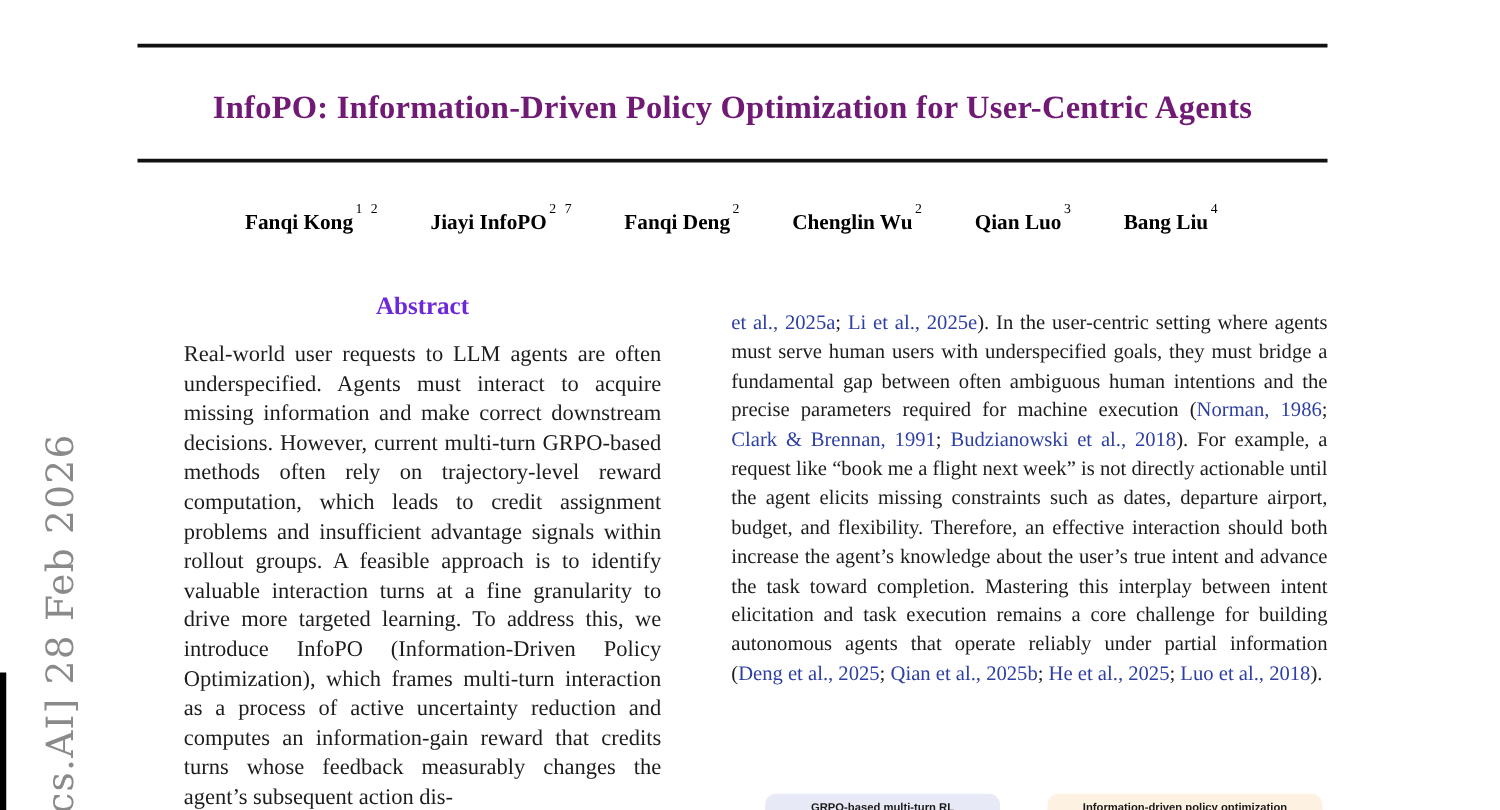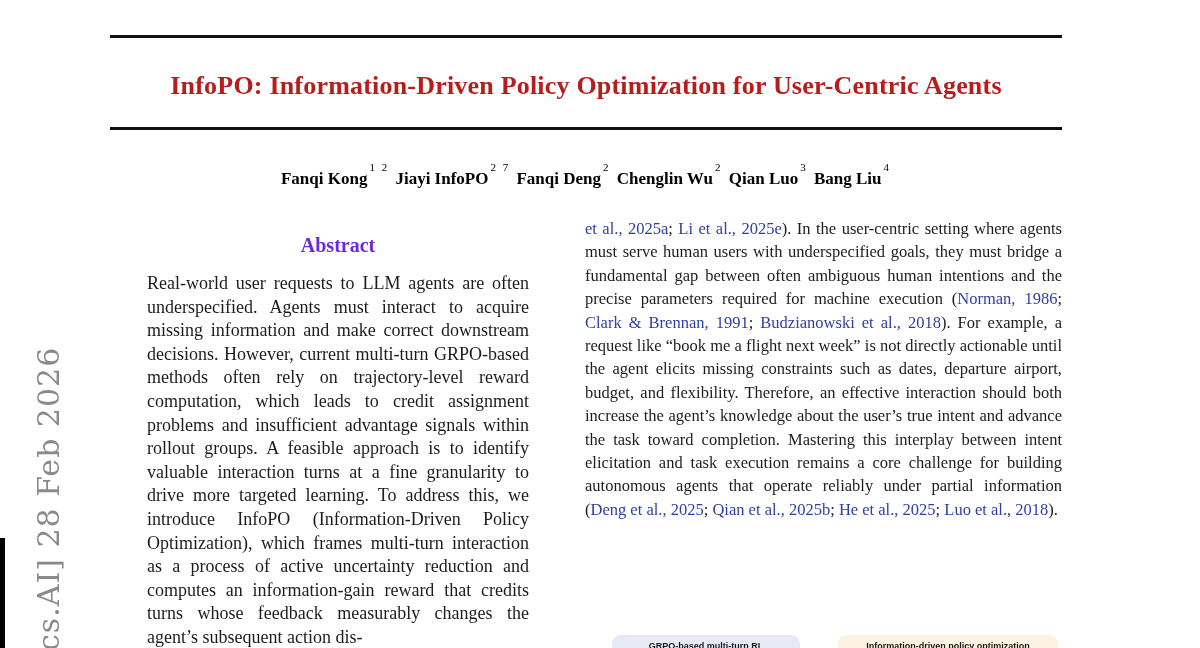--- a/index.html
+++ b/index.html
@@ -5,45 +5,45 @@
   * { margin:0; padding:0; box-sizing:border-box; }
   html,body { width:1200px; height:648px; overflow:hidden; background:#ffffff; }
   body { position:relative; font-family:"Liberation Serif", serif; color:#1c1c1c; }
 
   .rule { position:absolute; left:110px; width:952px; height:2.5px; background:#111; }
   .rule-top { top:35px; }
   .rule-mid { top:127px; }
 
   .paper-title {
     position:absolute; left:110px; top:71px; width:952px;
-    text-align:center; font-size:26px; font-weight:bold; color:#b91c1c;
+    text-align:center; font-size:26px; font-weight:bold; color:#701a75;
     letter-spacing:0.2px;
   }
 
   .authors {
     position:absolute; left:110px; top:167px; width:952px;
     text-align:center; font-size:17px; font-weight:bold; color:#000;
   }
-  .author { margin:0 1px; white-space:nowrap; }
+  .author { margin:0 18px; white-space:nowrap; }
   .author sup { font-weight:normal; font-size:11px; position:relative; top:-6px; margin-left:2px; letter-spacing:2px; }
 
   .col-left {
     position:absolute; left:147px; top:234px; width:382px;
   }
   .abstract-heading {
     text-align:center; font-size:20px; font-weight:bold; color:#6d28d9;
     margin-bottom:15px;
   }
   .abstract-text {
     font-size:18px; line-height:23.6px; text-align:justify;
     hyphens:auto; -webkit-hyphens:auto;
   }
 
   .col-right {
-    position:absolute; left:585px; top:217px; width:477px;
+    position:absolute; left:585px; top:246px; width:477px;
   }
   .intro-paragraph {
     font-size:16.5px; line-height:23.4px; text-align:justify;
     hyphens:auto; -webkit-hyphens:auto;
   }
   .cite { color:#2e3fa3; }
 
   .figure-box {
     position:absolute; top:635px; height:40px; border-radius:9px;
     text-align:center; padding-top:6px;

